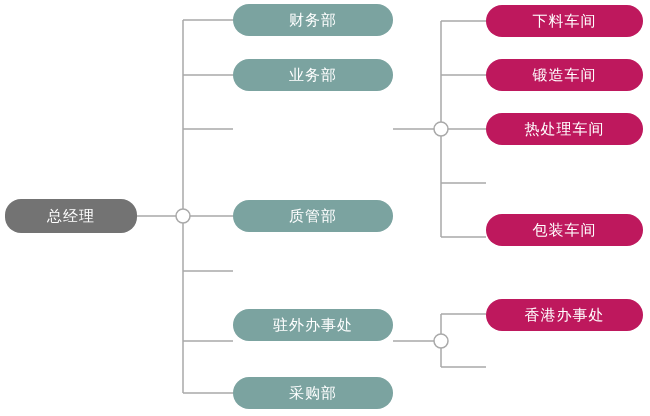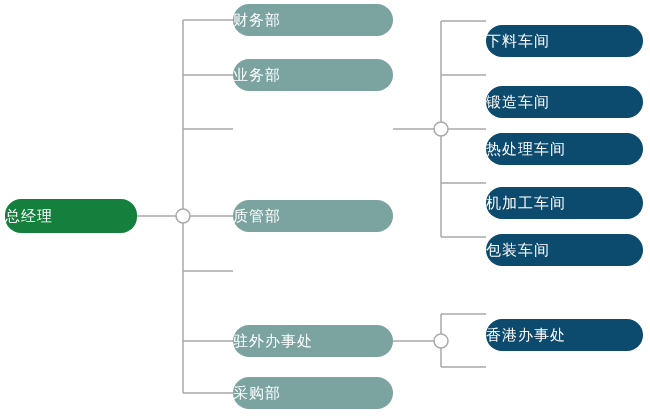--- a/index.html
+++ b/index.html
@@ -20,47 +20,46 @@
     left: 0;
     top: 0;
     pointer-events: none;
   }
   .node {
     position: absolute;
     height: 32px;
     border-radius: 16px;
     display: flex;
     align-items: center;
-    justify-content: flex-start;
+    justify-content: center;
     box-sizing: border-box;
     cursor: default;
   }
   .node .label {
     color: #ffffff;
     font-size: 15px;
     letter-spacing: 1px;
     white-space: nowrap;
   }
   .node.root {
     left: 5px;
     top: 199px;
     width: 132px;
     height: 34px;
-    background: #15803d;
+    background: #737373;
   }
   .node.dept {
     left: 233px;
     width: 160px;
     background: #7ba3a0;
   }
   .node.leaf {
     left: 486px;
     width: 157px;
-    background: #0c4a6e;
-    margin-top: 20px;
+    background: #be185d;
   }
 </style>
 </head>
 <body>
 
 <div class="canvas">
 
   <svg class="connectors" width="650" height="416" viewBox="0 0 650 416">
     <g stroke="#a9a9a9" stroke-width="1.5" fill="none">
 
@@ -99,38 +98,35 @@
 
   <div class="node dept" style="top:4px">
     <span class="label">财务部</span>
   </div>
   <div class="node dept" style="top:59px">
     <span class="label">业务部</span>
   </div>
   <div class="node dept" style="top:200px">
     <span class="label">质管部</span>
   </div>
-  <div class="node dept" style="top:325px">
+  <div class="node dept" style="top:309px">
     <span class="label">驻外办事处</span>
   </div>
   <div class="node dept" style="top:377px">
     <span class="label">采购部</span>
   </div>
 
   <div class="node leaf" style="top:5px">
     <span class="label">下料车间</span>
   </div>
-  <div class="node leaf" style="top:66px">
+  <div class="node leaf" style="top:59px">
     <span class="label">锻造车间</span>
   </div>
   <div class="node leaf" style="top:113px">
     <span class="label">热处理车间</span>
-  </div>
-  <div class="node leaf" style="top:167px">
-    <span class="label">机加工车间</span>
   </div>
   <div class="node leaf" style="top:214px">
     <span class="label">包装车间</span>
   </div>
 
   <div class="node leaf" style="top:299px">
     <span class="label">香港办事处</span>
   </div>
 
 </div>

